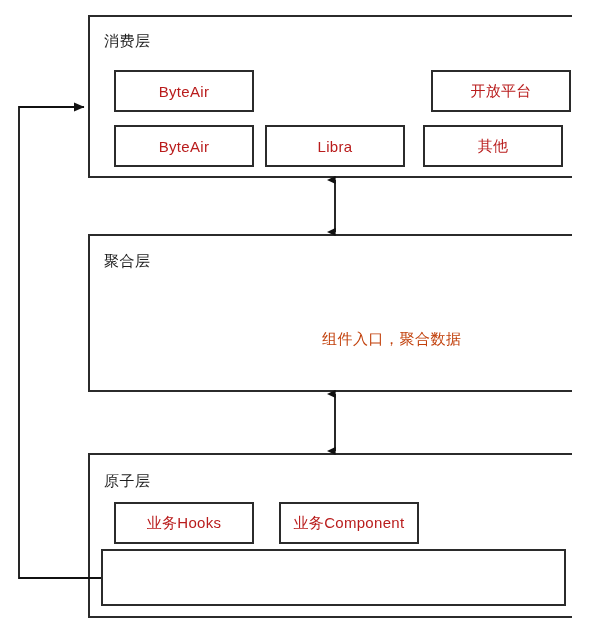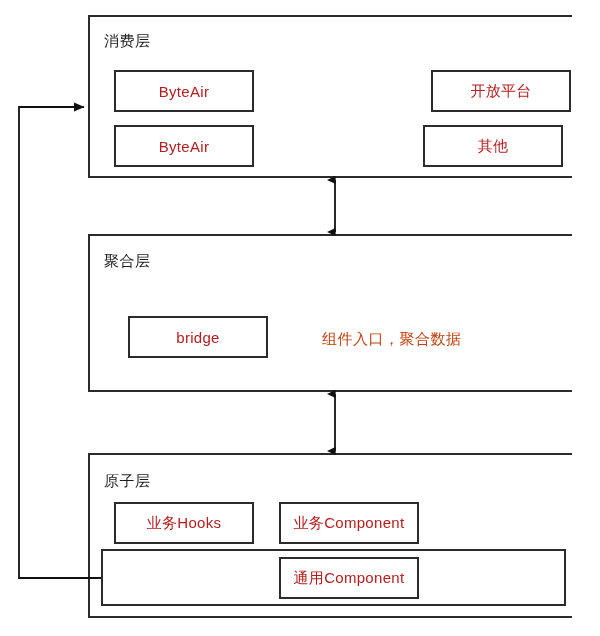--- a/index.html
+++ b/index.html
@@ -72,36 +72,35 @@
 <body>
 
 <div id="canvas">
 
   <div class="layer-box" id="layer-consumer-box" style="left: 88px; top: 15px; width: 494px; height: 163px;"></div>
   <div class="layer-title" id="layer-consumer-title" style="left: 104px; top: 32px;">消费层</div>
 
   <div class="node" id="node-byteair" style="left: 114px; top: 70px; width: 140px; height: 42px;">ByteAir</div>
   <div class="node" id="node-openplatform" style="left: 431px; top: 70px; width: 140px; height: 42px;">开放平台</div>
   <div class="node" id="node-tester" style="left: 114px; top: 125px; width: 140px; height: 42px;">ByteAir</div>
+  <div class="node" id="node-libra" style="left: 265px; top: 125px; width: 140px; height: 42px;">Libra</div>
   <div class="node" id="node-other" style="left: 417px; top: 125px; width: 140px; height: 42px; margin-left: 6px;">其他</div>
 
   <div class="layer-box" id="layer-aggregation-box" style="left: 88px; top: 234px; width: 494px; height: 158px;"></div>
   <div class="layer-title" id="layer-aggregation-title" style="left: 104px; top: 252px;">聚合层</div>
 
-  <div class="node" id="node-bridge" style="left: 128px; top: 316px; width: 140px; height: 42px;">bridge</div>
   <div class="note-text" id="note-aggregation" style="left: 322px; top: 330px;">组件入口，聚合数据</div>
 
   <div class="layer-box" id="layer-atomic-box" style="left: 88px; top: 453px; width: 494px; height: 165px;"></div>
   <div class="layer-title" id="layer-atomic-title" style="left: 104px; top: 472px;">原子层</div>
 
   <div class="sub-box" id="atomic-sub-box" style="left: 101px; top: 549px; width: 465px; height: 57px;"></div>
 
   <div class="node" id="node-biz-hooks" style="left: 114px; top: 502px; width: 140px; height: 42px;">业务Hooks</div>
   <div class="node" id="node-biz-component" style="left: 279px; top: 502px; width: 140px; height: 42px;">业务Component</div>
-  <div class="node" id="node-common-component" style="left: 279px; top: 557px; width: 140px; height: 42px;">通用Component</div>
 
   <svg class="wires" id="wires" viewBox="0 0 600 636">
     <defs>
       <marker id="arrow-up" markerWidth="9" markerHeight="9" refX="4.5" refY="8" orient="auto" markerUnits="userSpaceOnUse">
         <path d="M 4.5 0 L 0.4 8.6 L 8.6 8.6 Z" fill="#111111"></path>
       </marker>
       <marker id="arrow-down" markerWidth="9" markerHeight="9" refX="4.5" refY="8" orient="auto" markerUnits="userSpaceOnUse">
         <path d="M 4.5 0 L 0.4 8.6 L 8.6 8.6 Z" fill="#111111"></path>
       </marker>
       <marker id="arrow-right" markerWidth="11" markerHeight="10" refX="10" refY="5" orient="auto" markerUnits="userSpaceOnUse">

